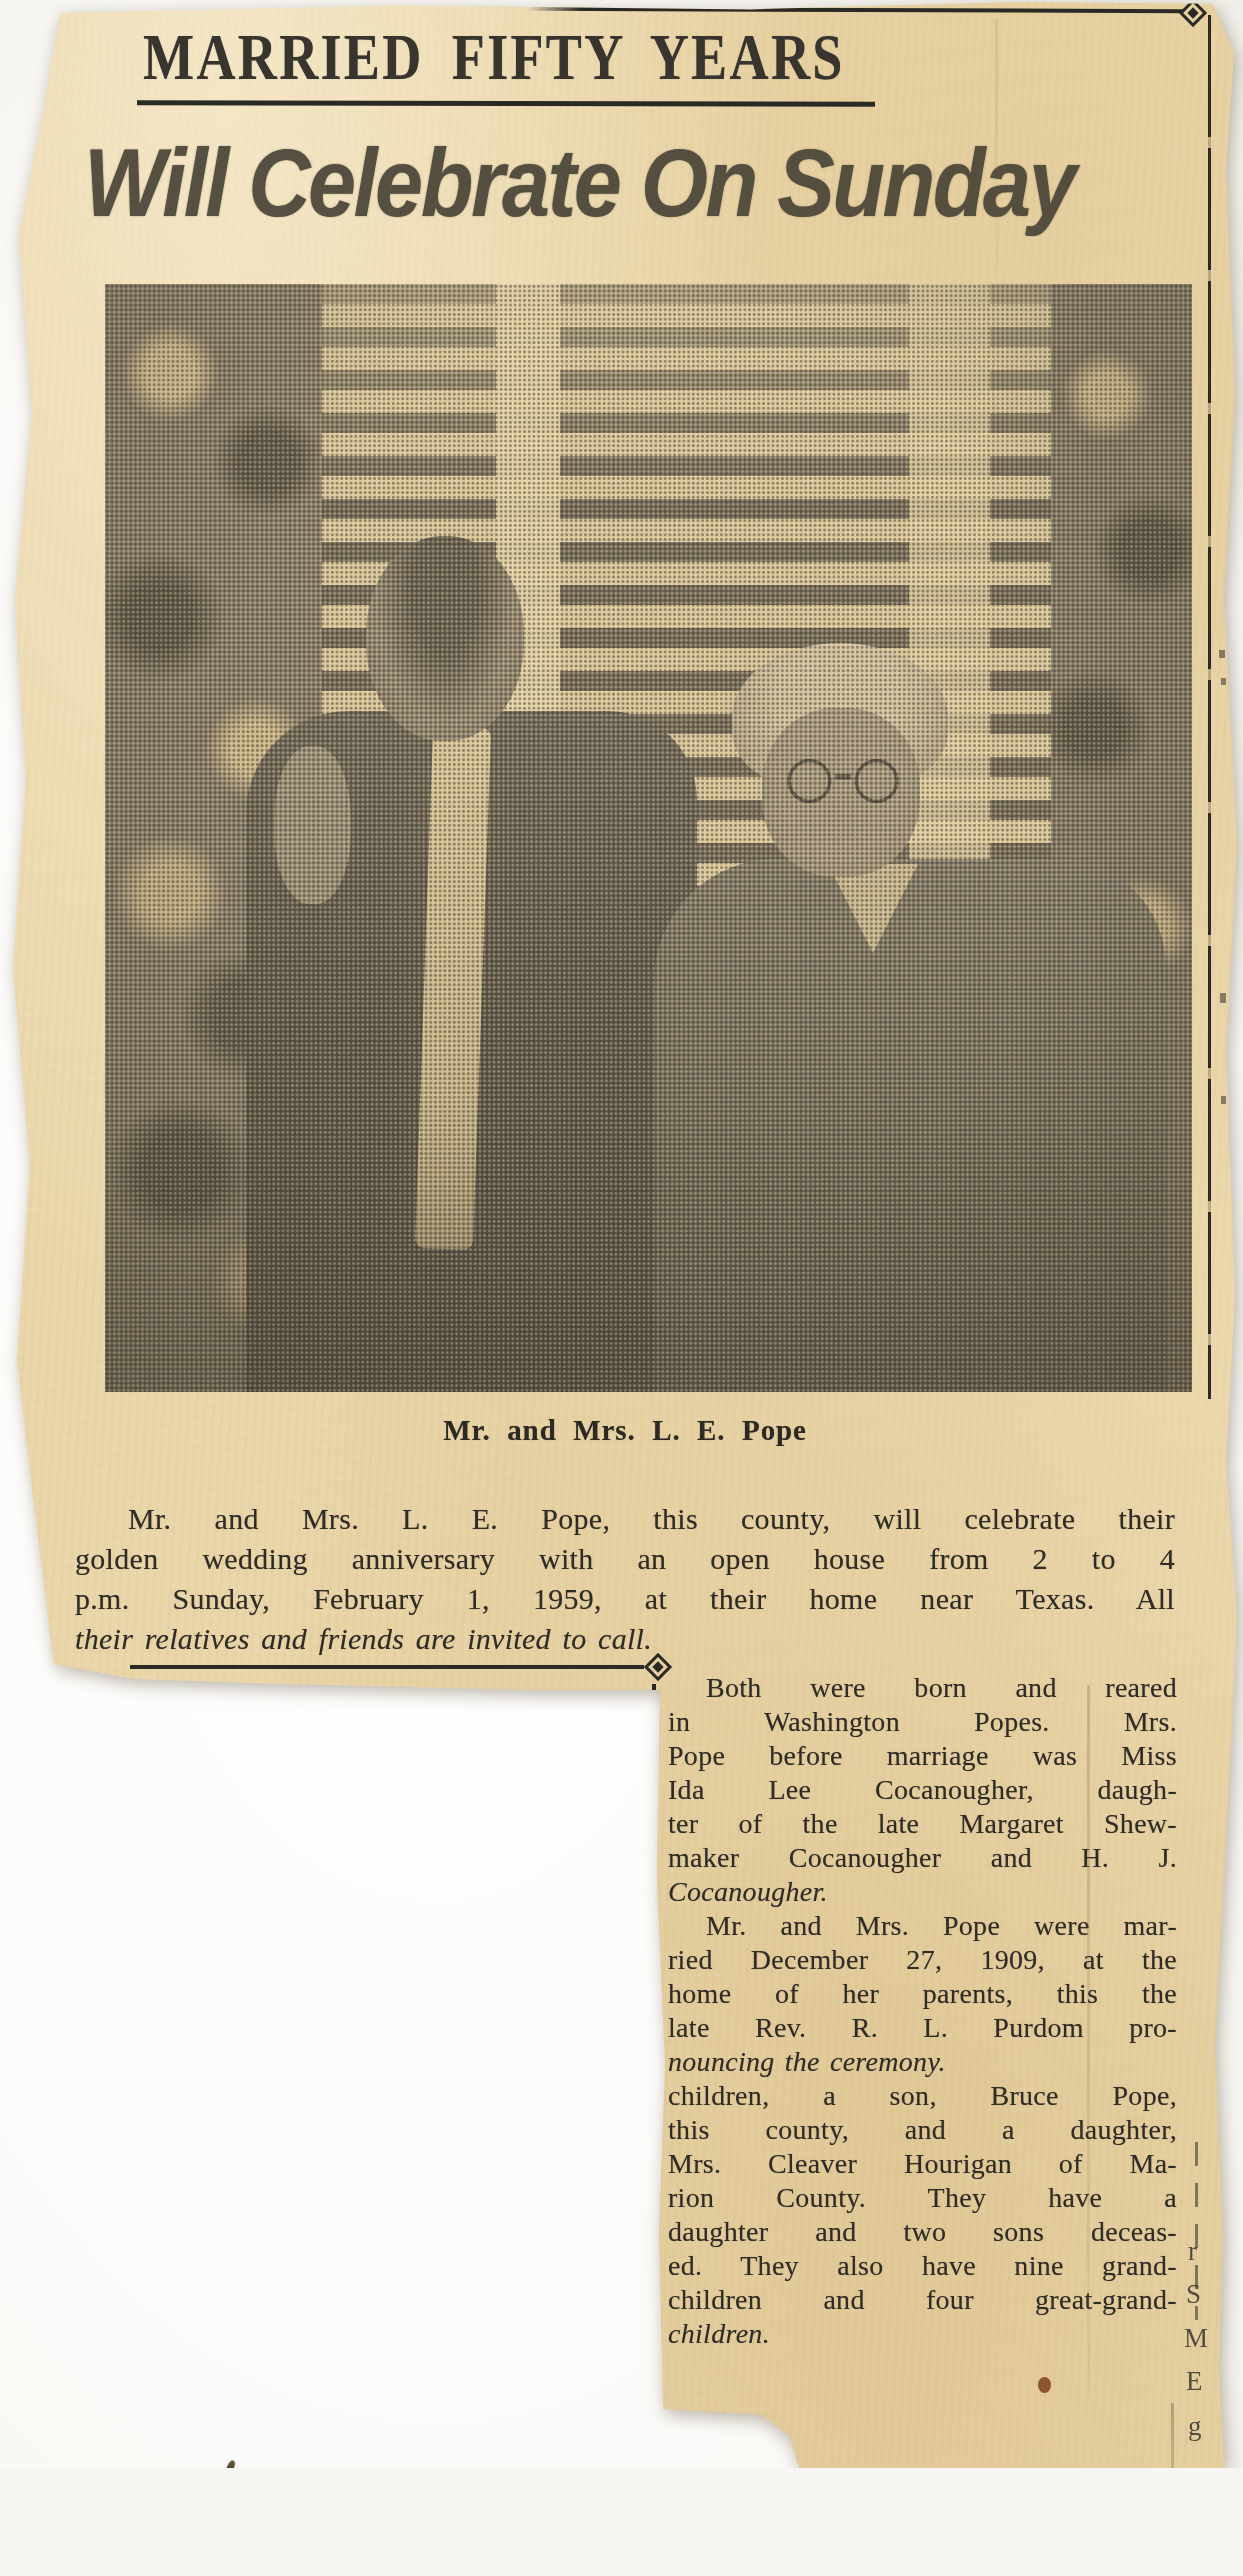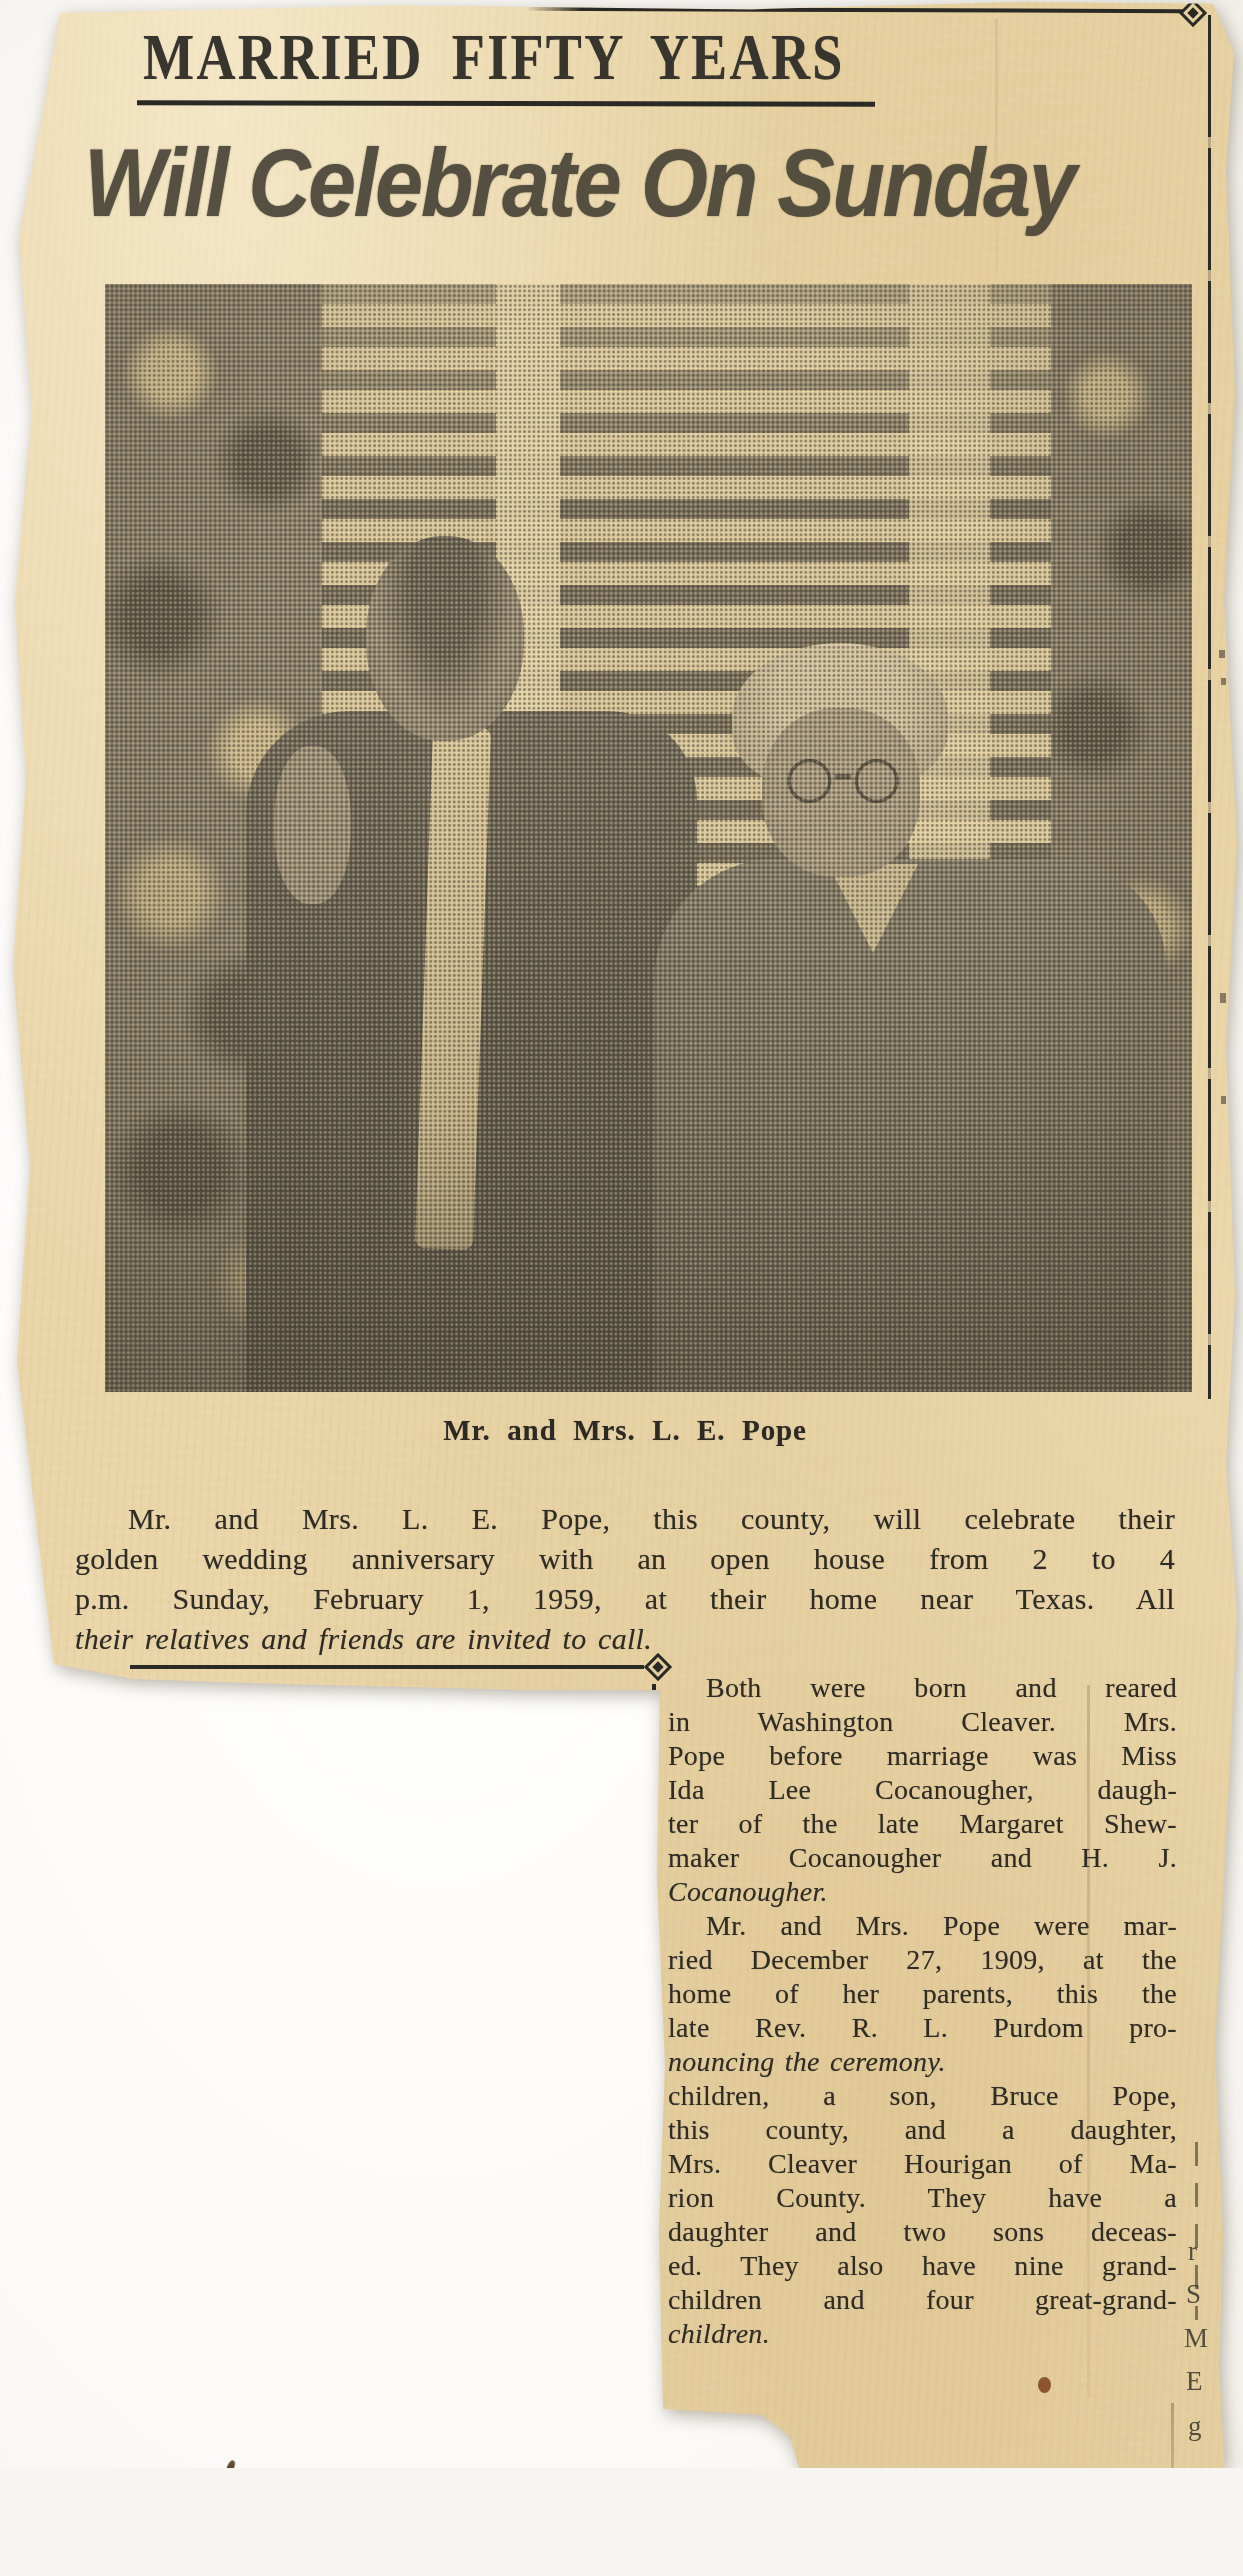--- a/index.html
+++ b/index.html
@@ -178,21 +178,21 @@
         <div class="cline">p.m. Sunday, February 1, 1959, at their home near Texas. All</div>
         <div class="cline lastline">their relatives and friends are invited to call.</div>
       </div>
 
       <div id="divider-rule" class="hrule"></div>
       <div id="divider-diamond" class="diamond"></div>
       <div id="col-rule"></div>
 
       <div id="column">
         <div class="cline indent">Both were born and reared</div>
-        <div class="cline">in Washington Cleaver. Mrs.</div>
+        <div class="cline">in Washington Popes. Mrs.</div>
         <div class="cline">Pope before marriage was Miss</div>
         <div class="cline">Ida Lee Cocanougher, daugh-</div>
         <div class="cline">ter of the late Margaret Shew-</div>
         <div class="cline">maker Cocanougher and H. J.</div>
         <div class="cline lastline">Cocanougher.</div>
 
         <div class="cline indent">Mr. and Mrs. Pope were mar-</div>
         <div class="cline">ried December 27, 1909, at the</div>
         <div class="cline">home of her parents, this the</div>
         <div class="cline">late Rev. R. L. Purdom pro-</div>

